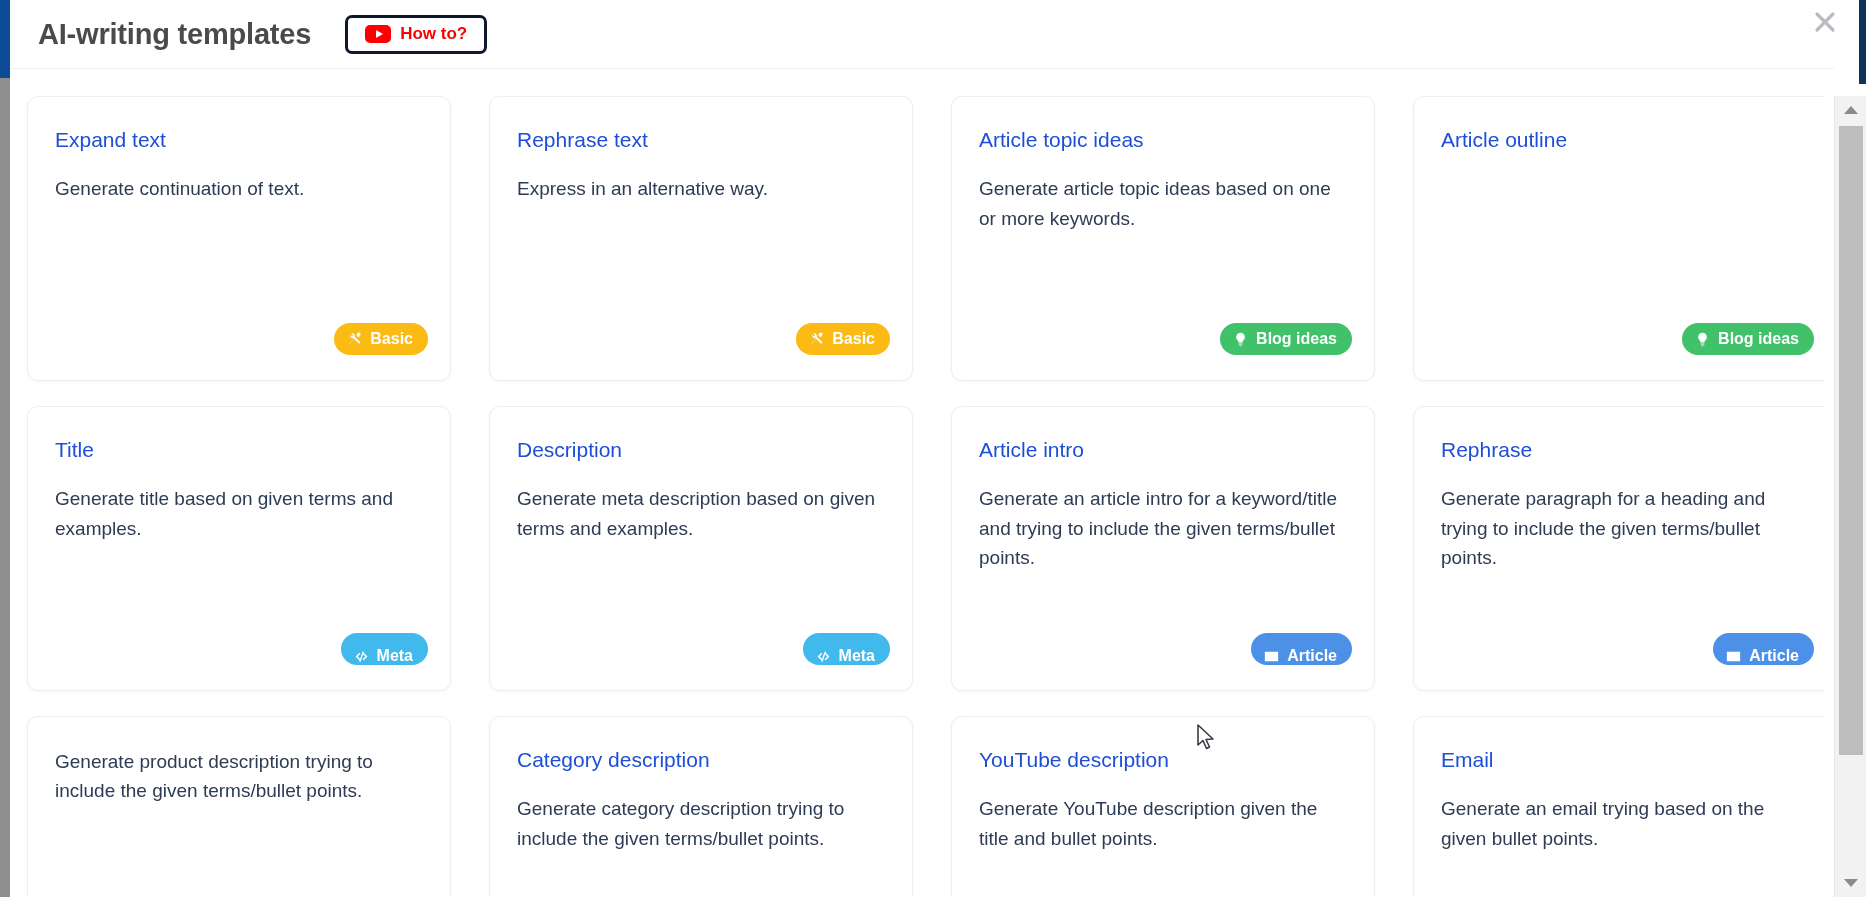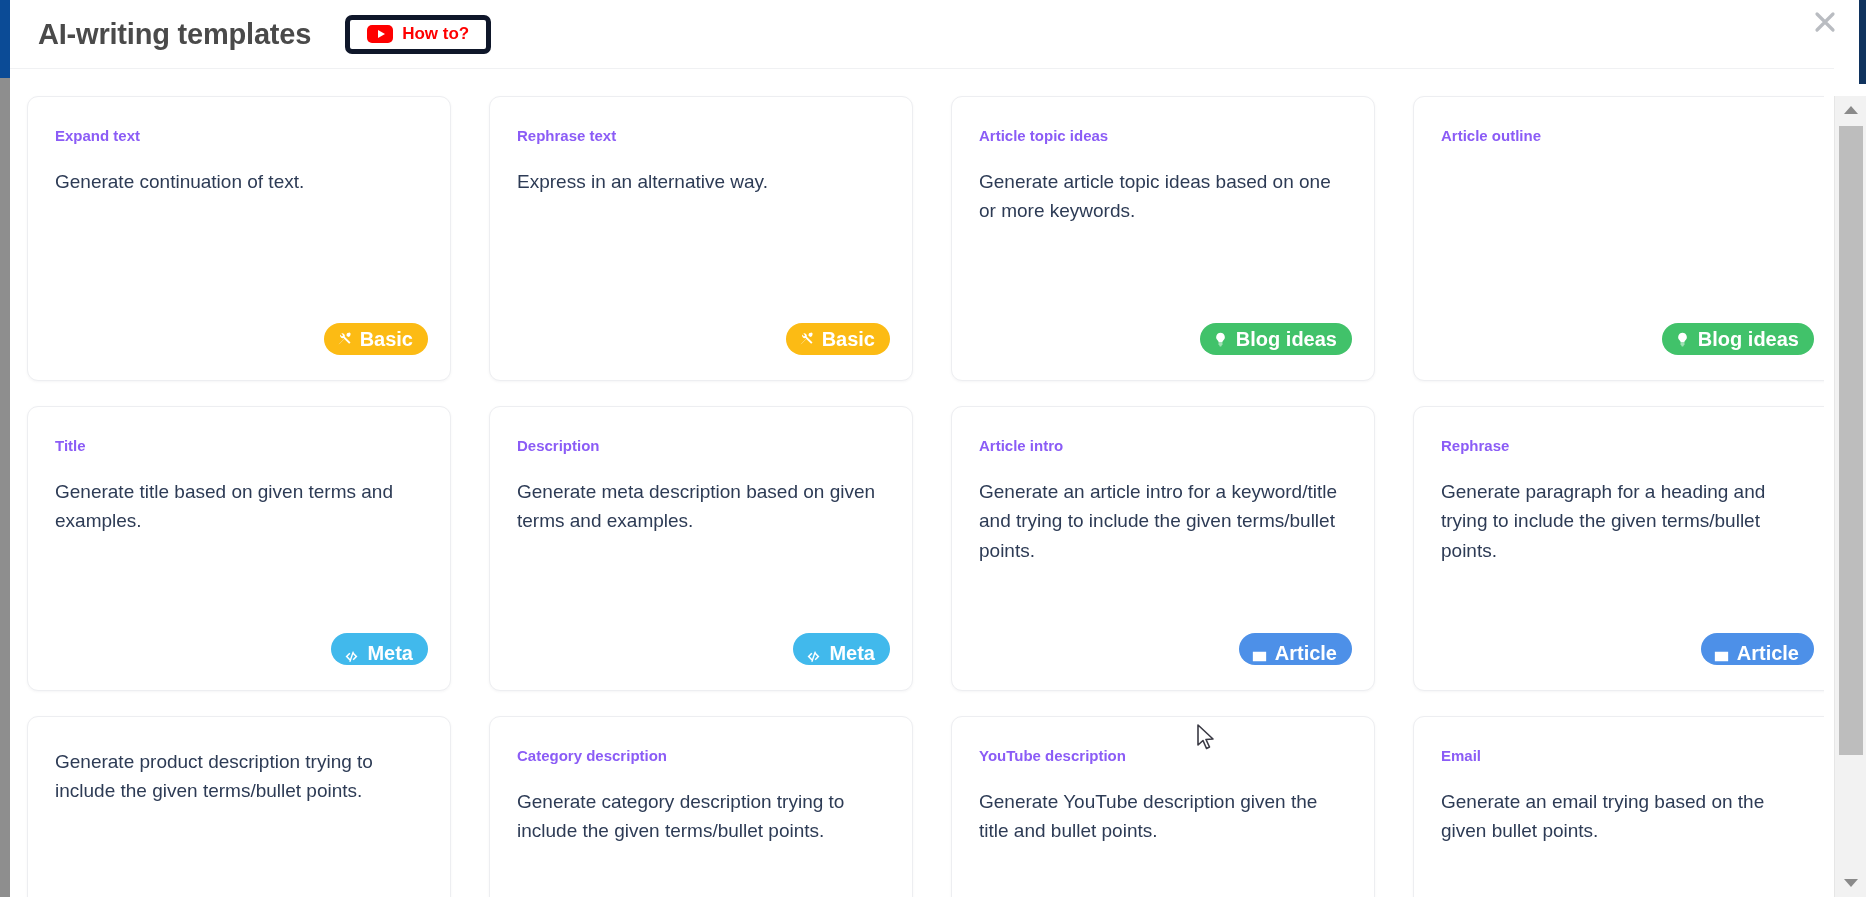--- a/index.html
+++ b/index.html
@@ -60,21 +60,21 @@
     font-weight: 600;
     color: #4a4a4a;
     letter-spacing: -0.2px;
     white-space: nowrap;
   }
 
   .howto-btn {
     margin-left: 34px;
     height: 39px;
     padding: 0 17px;
-    border: 5px solid #0f172a;
+    border: 3px solid #0f172a;
     border-radius: 7px;
     background: #ffffff;
     display: inline-flex;
     align-items: center;
     gap: 9px;
     cursor: pointer;
   }
   .yt-icon {
     width: 26px; height: 18px;
     background: #fe0000;
@@ -136,23 +136,23 @@
     height: 285px;
     background: #ffffff;
     border: 1px solid #edeef1;
     border-radius: 11px;
     box-shadow: 0 1px 3px rgba(16,24,40,0.045);
     padding: 30px 27px 0 27px;
     cursor: pointer;
   }
 
   .card-title {
-    font-size: 15px;
-    font-weight: 700;
-    color: #8b5cf6;
+    font-size: 21px;
+    font-weight: 400;
+    color: #1d4ed8;
     line-height: 1.2;
     margin-bottom: 22px;
   }
 
   .card-desc {
     font-size: 19px;
     color: #2d3b55;
     line-height: 1.55;
     max-width: 370px;
   }
@@ -161,21 +161,21 @@
     position: absolute;
     right: 22px;
     bottom: 25px;
     height: 32px;
     padding: 0 15px 0 12px;
     border-radius: 16px;
     display: inline-flex;
     align-items: center;
     gap: 7px;
     color: #ffffff;
-    font-size: 20px;
+    font-size: 16px;
     font-weight: 700;
     white-space: nowrap;
   }
   .badge-ico {
     display: inline-flex;
     align-items: center;
     justify-content: center;
     flex: none;
   }
   .badge-ico svg { display: block; }

